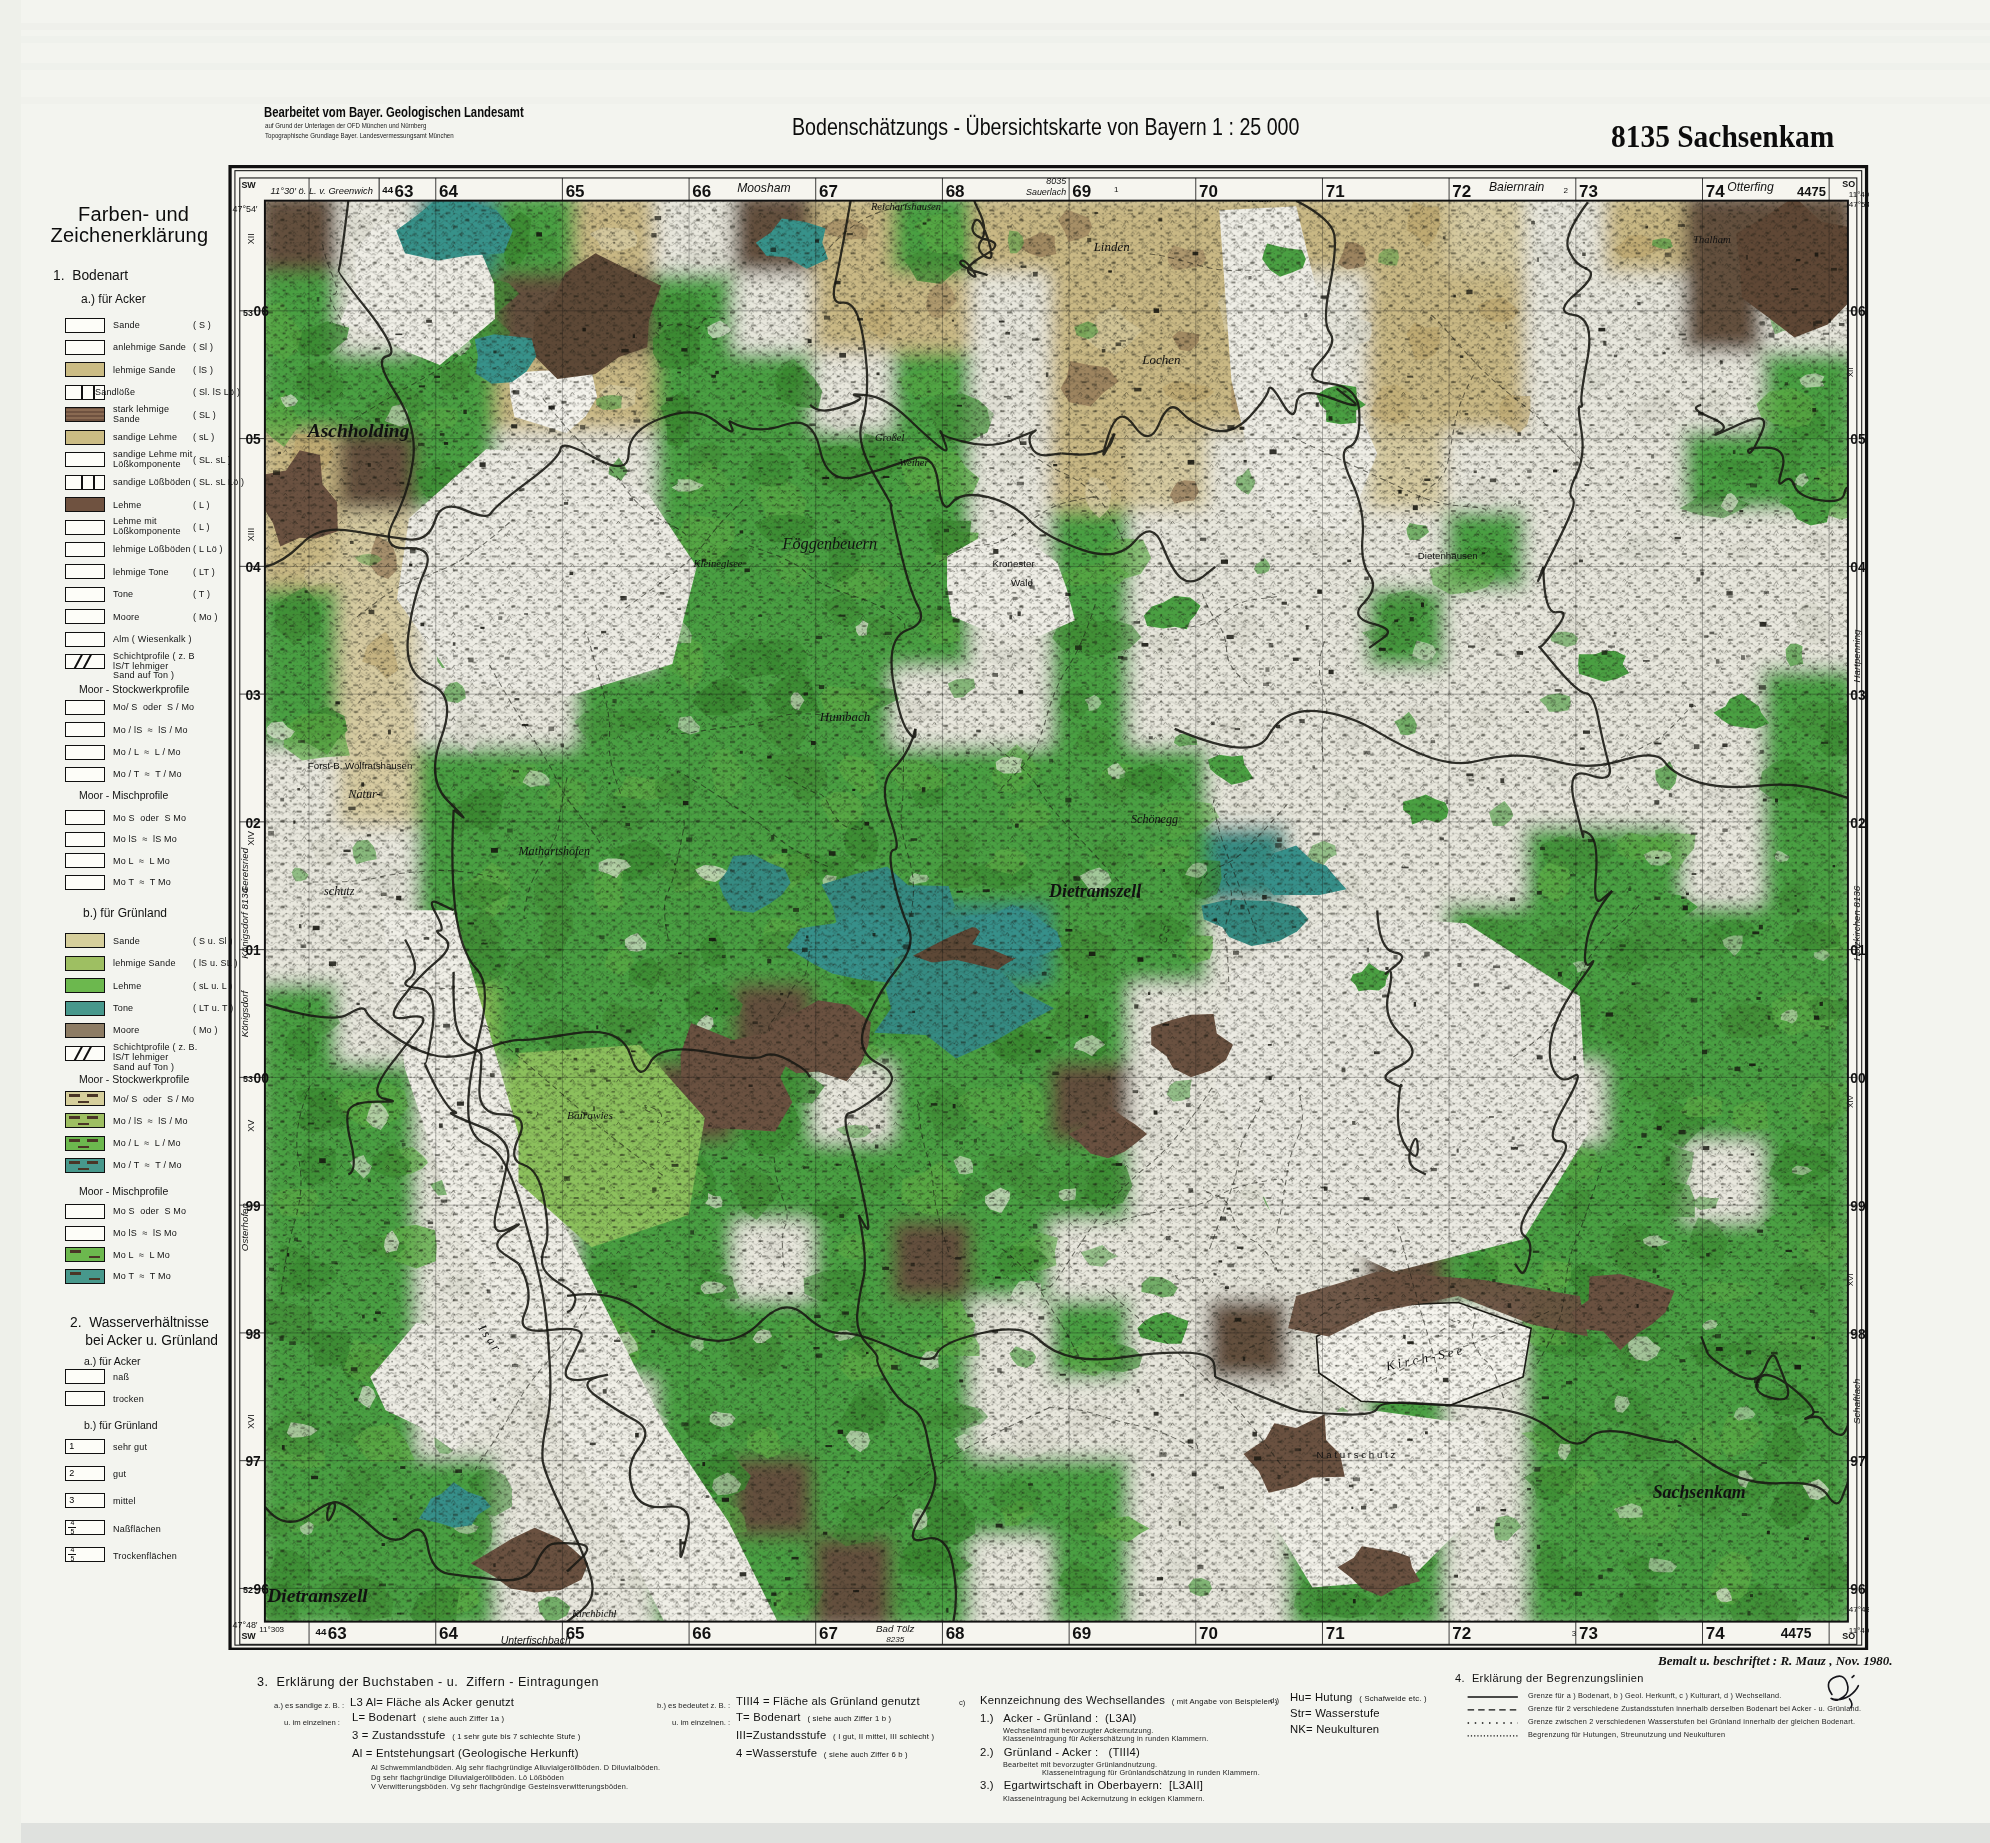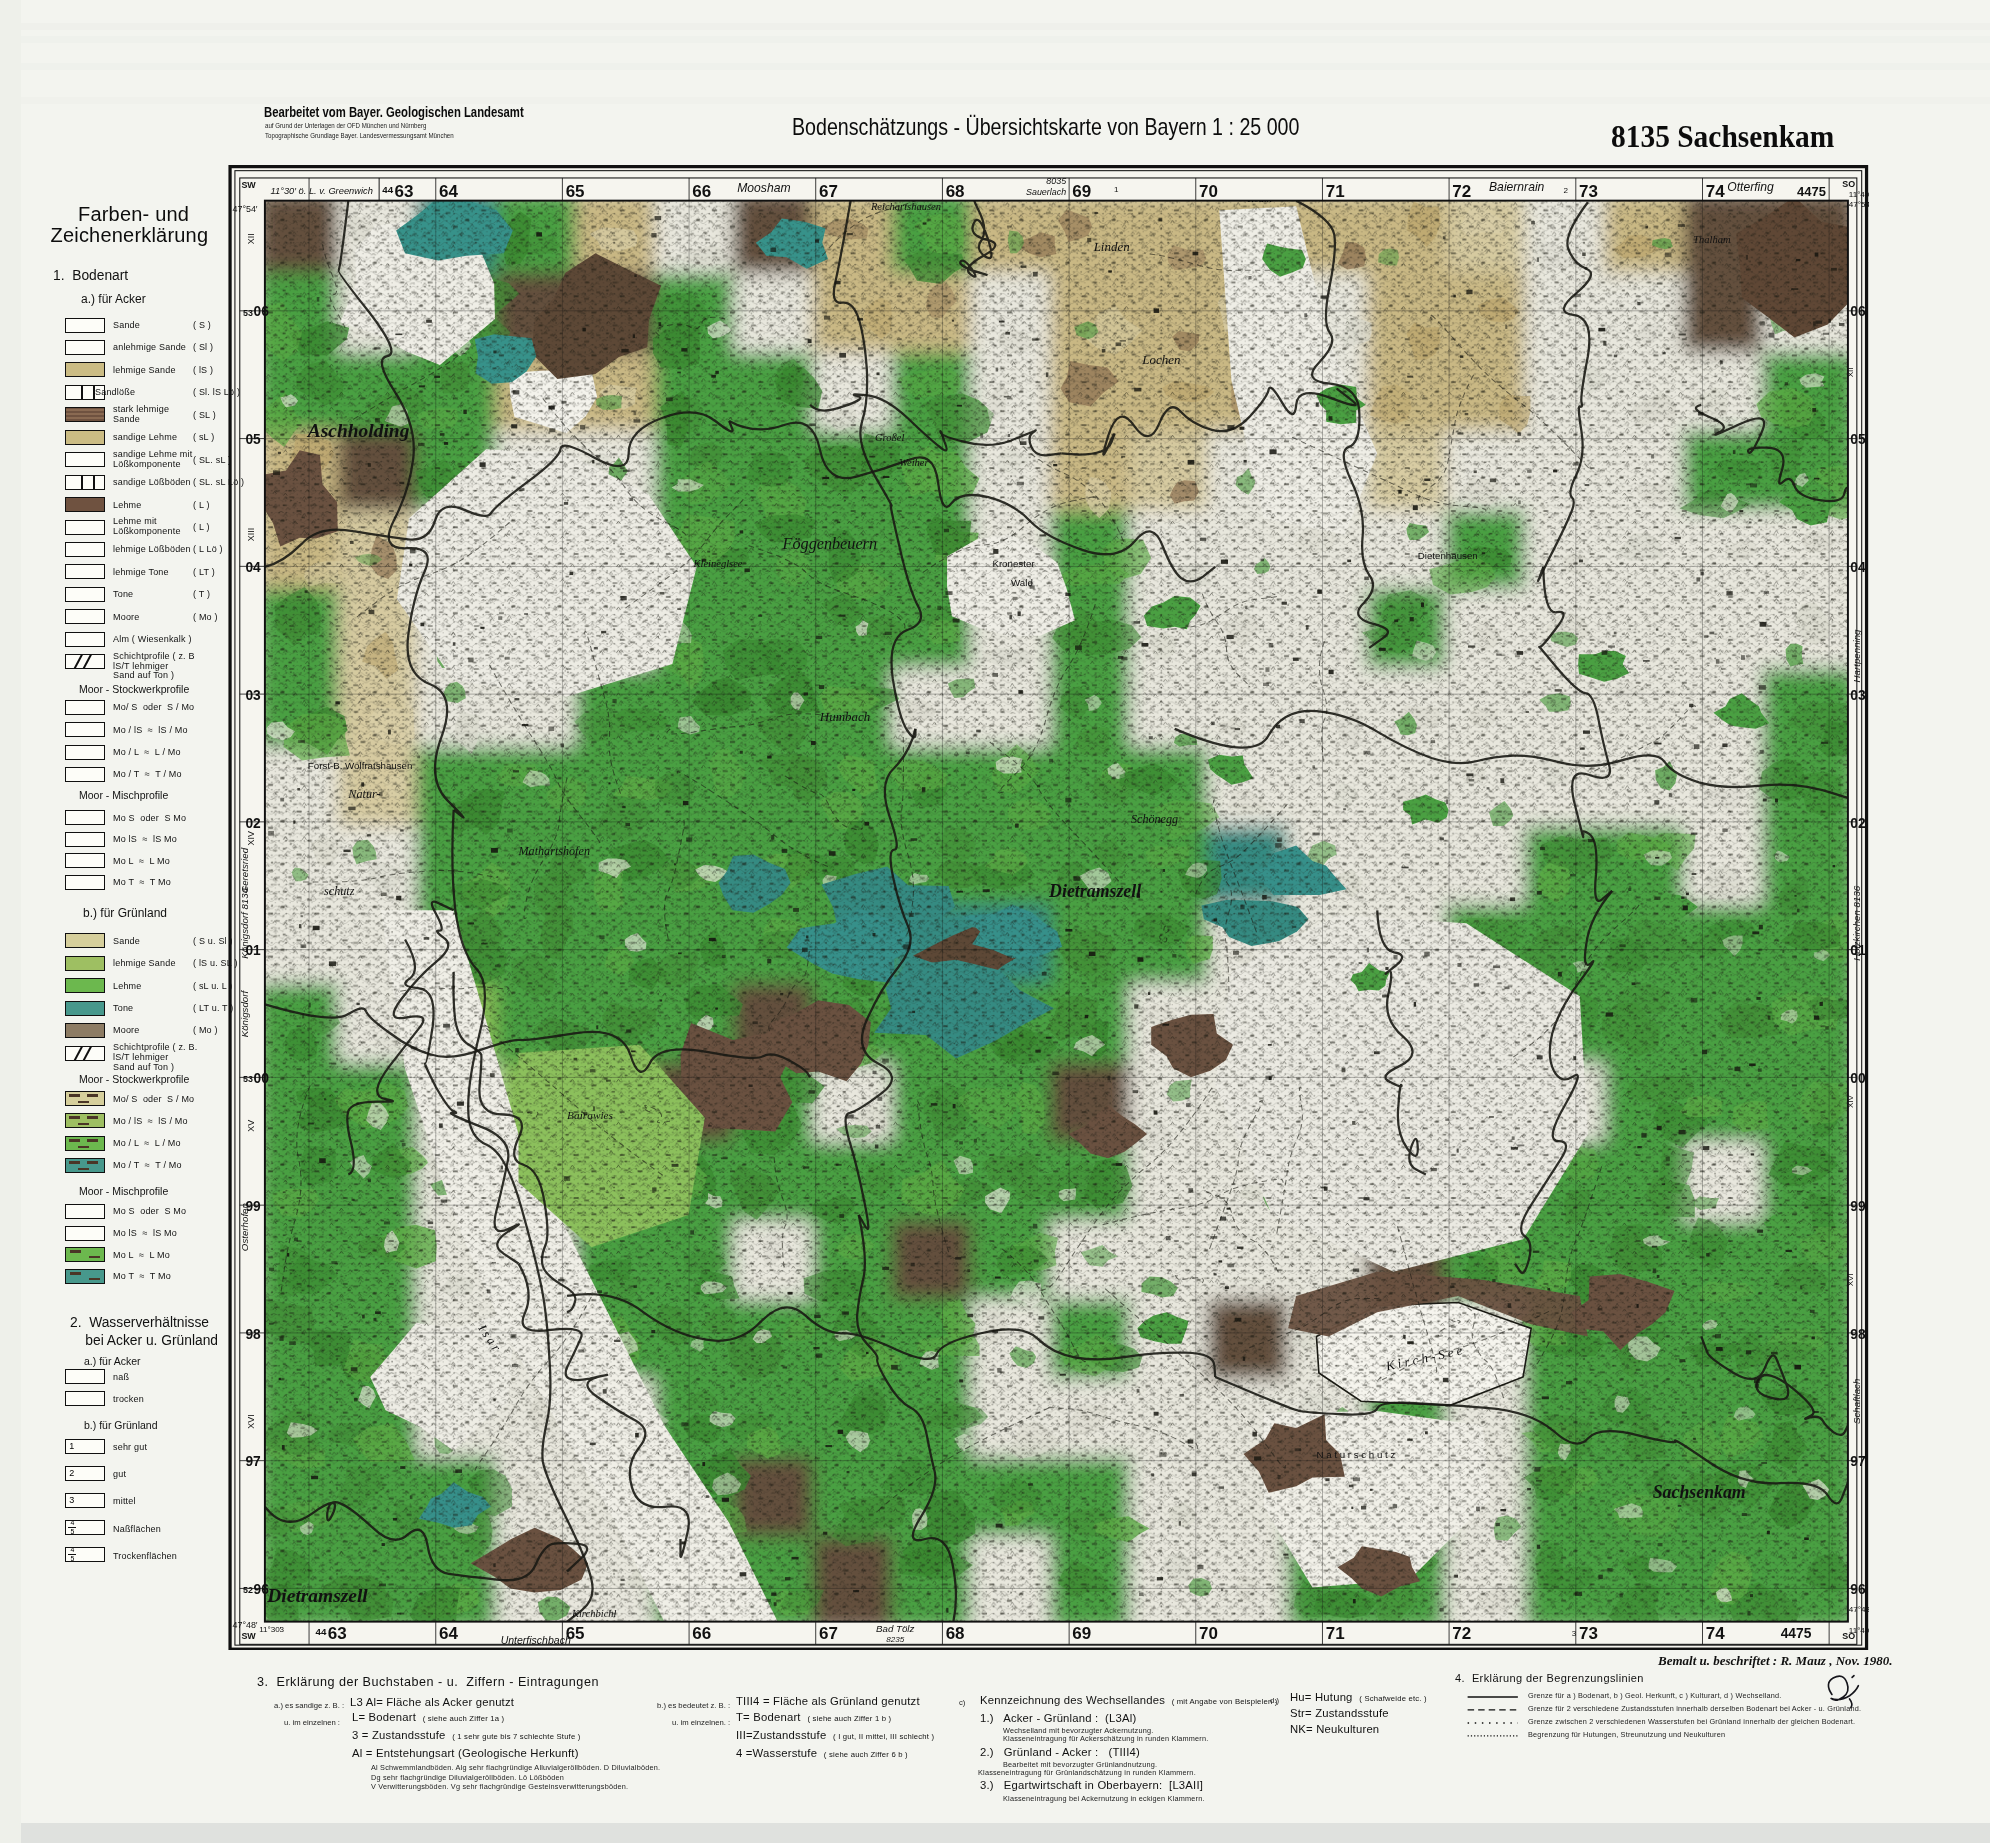--- a/index.html
+++ b/index.html
@@ -2295,26 +2295,26 @@
 <div class="b2" style="left:736px;top:1711px">T= Bodenart &nbsp;<span class="sm">( siehe  auch  Ziffer 1 b )</span></div>
 <div class="b2" style="left:736px;top:1729px">III=Zustandsstufe &nbsp;<span class="sm">( I  gut,  II  mittel,  III  schlecht )</span></div>
 <div class="b2" style="left:736px;top:1747px">4 =Wasserstufe &nbsp;<span class="sm">( siehe  auch  Ziffer  6 b )</span></div>
 <div class="b3" style="left:959px;top:1698px">c)</div>
 <div class="b2" style="left:980px;top:1694px">Kennzeichnung  des  Wechsellandes &nbsp;<span class="sm">( mit  Angabe  von  Beispielen )</span></div>
 <div class="b2" style="left:980px;top:1712px">1.) &nbsp; Acker - Grünland :&nbsp; (L3Al)</div>
 <div class="b4" style="left:1003px;top:1726px">Wechselland  mit  bevorzugter  Ackernutzung.</div>
 <div class="b4" style="left:1003px;top:1734px">Klasseneintragung  für  Ackerschätzung  in  runden  Klammern.</div>
 <div class="b2" style="left:980px;top:1746px">2.) &nbsp; Grünland - Acker :&nbsp;&nbsp; (TIII4)</div>
 <div class="b4" style="left:1003px;top:1760px">Bearbeitet  mit  bevorzugter  Grünlandnutzung.</div>
-<div class="b4" style="left:978px;top:1768px">Klasseneintragung  für  Grünlandschätzung  in  runden  Klammern.</div>
+<div class="b4" style="left:1042px;top:1768px">Klasseneintragung  für  Grünlandschätzung  in  runden  Klammern.</div>
 <div class="b2" style="left:980px;top:1779px">3.) &nbsp; Egartwirtschaft  in  Oberbayern: &nbsp;[L3AII]</div>
 <div class="b4" style="left:1003px;top:1794px">Klasseneintragung  bei  Ackernutzung  in  eckigen  Klammern.</div>
 <div class="b3" style="left:1270px;top:1696px">d.)</div>
 <div class="b2" style="left:1290px;top:1691px">Hu= Hutung &nbsp;<span class="sm">( Schafweide  etc. )</span></div>
-<div class="b2" style="left:1290px;top:1707px">Str= Zustandsstufe</div>
+<div class="b2" style="left:1290px;top:1707px">Str= Wasserstufe</div>
 <div class="b2" style="left:1290px;top:1723px">NK= Neukulturen</div>
 <div class="b1" style="left:1455px;top:1671px"><span style="font-size:11px;letter-spacing:0.4px">4.&nbsp; Erklärung der Begrenzungslinien</span></div>
 <div class="b5" style="left:1658px;top:1653px"><i><b>Bemalt u. beschriftet : R. Mauz , Nov. 1980.</b></i></div>
 <div class="b4" style="left:1528px;top:1691px">Grenze  für  a )  Bodenart,   b )  Geol.  Herkunft,   c )  Kulturart,   d )  Wechselland.</div>
 <div class="b4" style="left:1528px;top:1704px">Grenze  für  2  verschiedene  Zustandsstufen  innerhalb  derselben  Bodenart  bei  Acker - u.  Grünland.</div>
 <div class="b4" style="left:1528px;top:1717px">Grenze  zwischen  2  verschiedenen  Wasserstufen  bei  Grünland  innerhalb  der  gleichen  Bodenart.</div>
 <div class="b4" style="left:1528px;top:1730px">Begrenzung  für  Hutungen,  Streunutzung  und  Neukulturen</div>
 <svg width="389" height="57" style="position:absolute;left:1466px;top:1692px" viewBox="0 0 480 70">
     <line x1="2" y1="6" x2="64" y2="6" stroke="#111" stroke-width="1.6"></line>
     <line x1="2" y1="22" x2="64" y2="22" stroke="#111" stroke-width="1.6" stroke-dasharray="8 5"></line>

